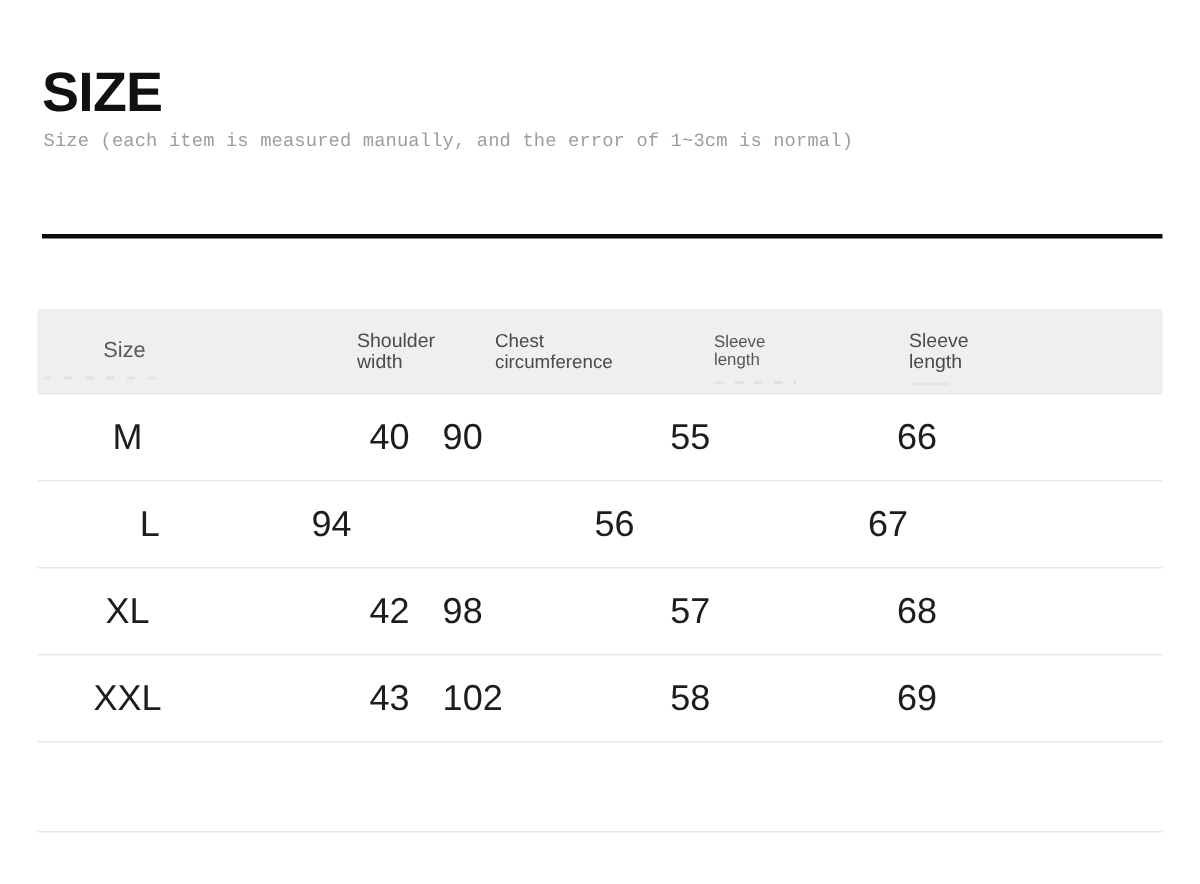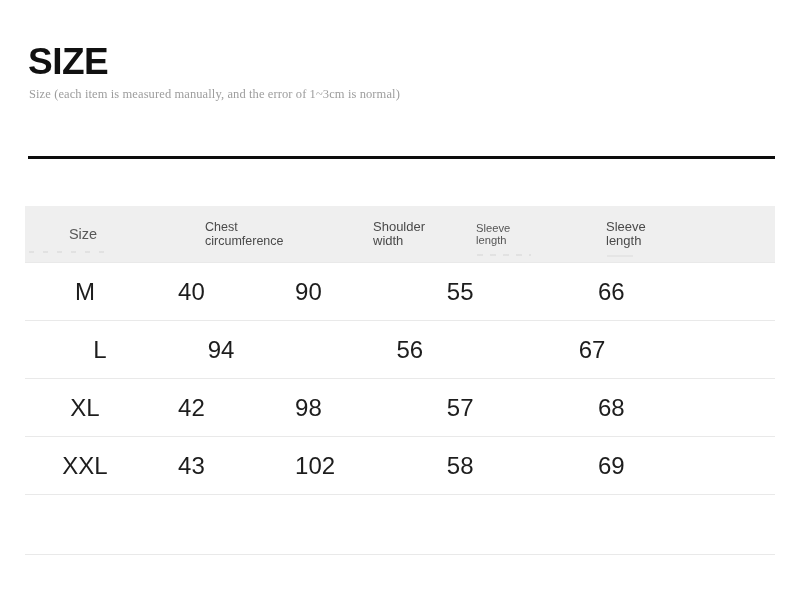--- a/index.html
+++ b/index.html
@@ -35,21 +35,21 @@
     line-height: 40px;
     margin: 0;
     font-family: "Liberation Sans", sans-serif;
   }
   .subtitle {
     font-size: 12.5px;
     color: #9d9d9d;
     line-height: 16px;
     margin: 4px 0 0 1px;
     letter-spacing: 0.1px;
-    font-family: Liberation Serif, serif;
+    font-family: Liberation Mono, monospace;
   }
 
   
   .top-rule {
     position: absolute;
     left: 28px;
     top: 156px;
     width: 747px;
     height: 3px;
     background: #0c0c0c;
@@ -166,21 +166,21 @@
   }
 
   
   .dcell {
     color: #1d1d1d;
     font-size: 24px;
     font-family: "Liberation Sans", sans-serif;
     line-height: 26px;
   }
   .dcell-size     { width: 158px; text-align: center; padding-right: 33px; }
-  .dcell-shoulder { width: 125px; text-align: left; padding-right: 22px; }
+  .dcell-shoulder { width: 125px; text-align: right; padding-right: 22px; }
   .dcell-chest    { width: 135px; text-align: left; padding-right: 15px; }
   .dcell-sleeve1  { width: 125px; text-align: center; padding-right: 25px; }
   .dcell-sleeve2  { width: 207px; text-align: center; padding-right: 85px; }
 </style>
 </head>
 <body>
 
 <div class="page">
 
   <div class="heading">
@@ -192,28 +192,28 @@
 
   <div class="size-table">
 
     <div class="row header-row">
 
       <div class="col col-size hcell hcell-size">
         <span>Size</span>
         <span class="ghost ghost-size"></span>
       </div>
 
+      <div class="col col-shoulder hcell hcell-shoulder">
+        <div>Shoulder</div>
+        <div>width</div>
+      </div>
+
       <div class="col col-chest hcell hcell-chest">
         <div>Chest</div>
         <div>circumference</div>
-      </div>
-
-      <div class="col col-shoulder hcell hcell-shoulder">
-        <div>Shoulder</div>
-        <div>width</div>
       </div>
 
       <div class="col col-sleeve1 hcell hcell-sleeve1">
         <div>Sleeve</div>
         <div>length</div>
         <span class="ghost ghost-sleeve1"></span>
       </div>
 
       <div class="col col-sleeve2 hcell hcell-sleeve2">
         <div>Sleeve</div>

